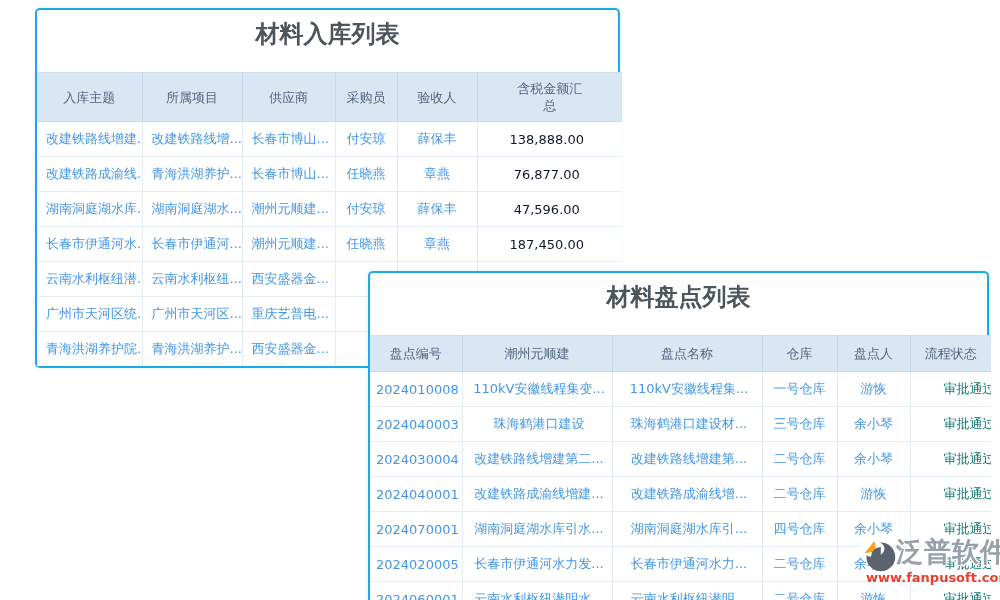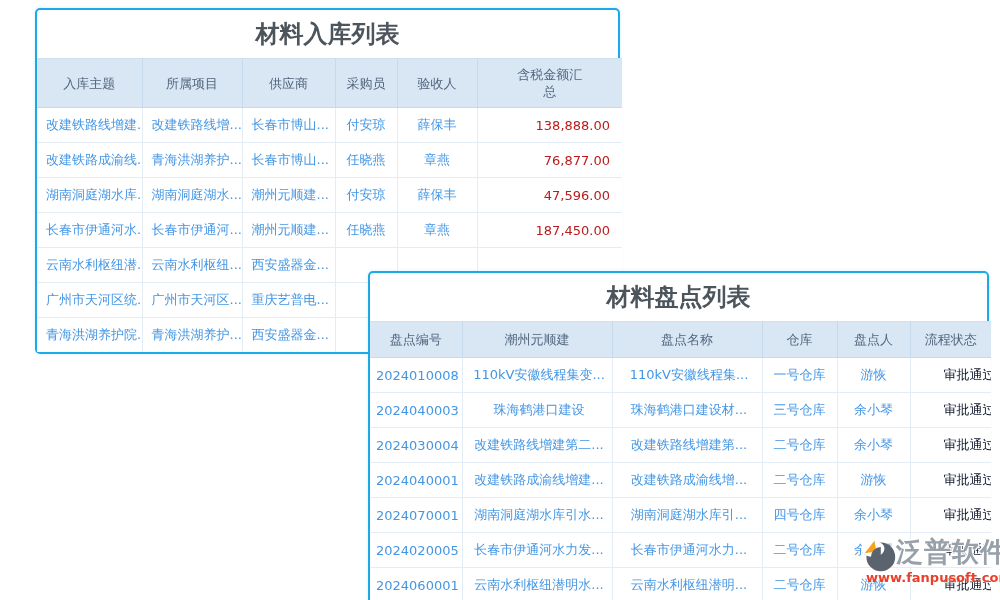--- a/index.html
+++ b/index.html
@@ -14,21 +14,21 @@
     box-sizing:border-box;
     box-shadow:0 0 4px rgba(30,160,230,.15);
   }
   #card1{left:35px;top:8px;width:585px;z-index:1;}
   #card2{left:368px;top:271px;width:621px;z-index:2;}
   .card-title{
     height:48px;line-height:48px;text-align:center;
     font-size:24px;font-weight:bold;color:#4c545c;
     white-space:nowrap;overflow:hidden;
   }
-  table{border-collapse:collapse;width:100%;table-layout:fixed;}
+  table{border-collapse:collapse;width:100%;table-layout:fixed;margin-top:14px;}
   th{
     background:#d9e7f5;color:#51657d;font-weight:normal;font-size:13px;
     border:1px solid #c6daec;border-top:1px solid #cfe0f0;
     text-align:center;vertical-align:middle;padding:4px 2px;
     overflow:hidden;
   }
   th:first-child{border-left:none;}
   th:last-child{border-right:none;}
   td{
     font-size:13px;color:#4496e4;background:#fff;
@@ -40,27 +40,27 @@
   td:last-child{border-right:none;}
   tbody tr:last-child td{border-bottom:none;}
 
   
   #card1 th{height:40px;}
   #card1 th span{display:inline-block;line-height:17px;}
   #card1 th:last-child span{max-width:70px;white-space:normal;}
   #card1 td:nth-child(1),
   #card1 td:nth-child(2),
   #card1 td:nth-child(3){text-align:left;padding-left:9px;}
-  #card1 td:last-child{color:#b91c1c;text-align:right;padding-right:12px;}
+  #card1 td:last-child{color:#0f172a;padding-right:12px;}
 
   
   #card2 th{height:27px;}
   #card2 td:nth-child(2),
   #card2 td:nth-child(3){text-align:center;padding-left:10px;}
-  #card2 td:last-child{color:#0f172a;padding-left:33px;}
+  #card2 td:last-child{color:#0f766e;padding-left:33px;}
 
   
   .watermark{
     position:absolute;left:860px;top:538px;width:138px;z-index:5;
     pointer-events:none;line-height:1;
   }
   .wm-row{display:flex;align-items:flex-start;}
   .wm-logo{flex:0 0 auto;margin-right:-2px;}
   .wm-brand{
     font-size:27px;font-weight:bold;color:#98a0aa;letter-spacing:1px;

